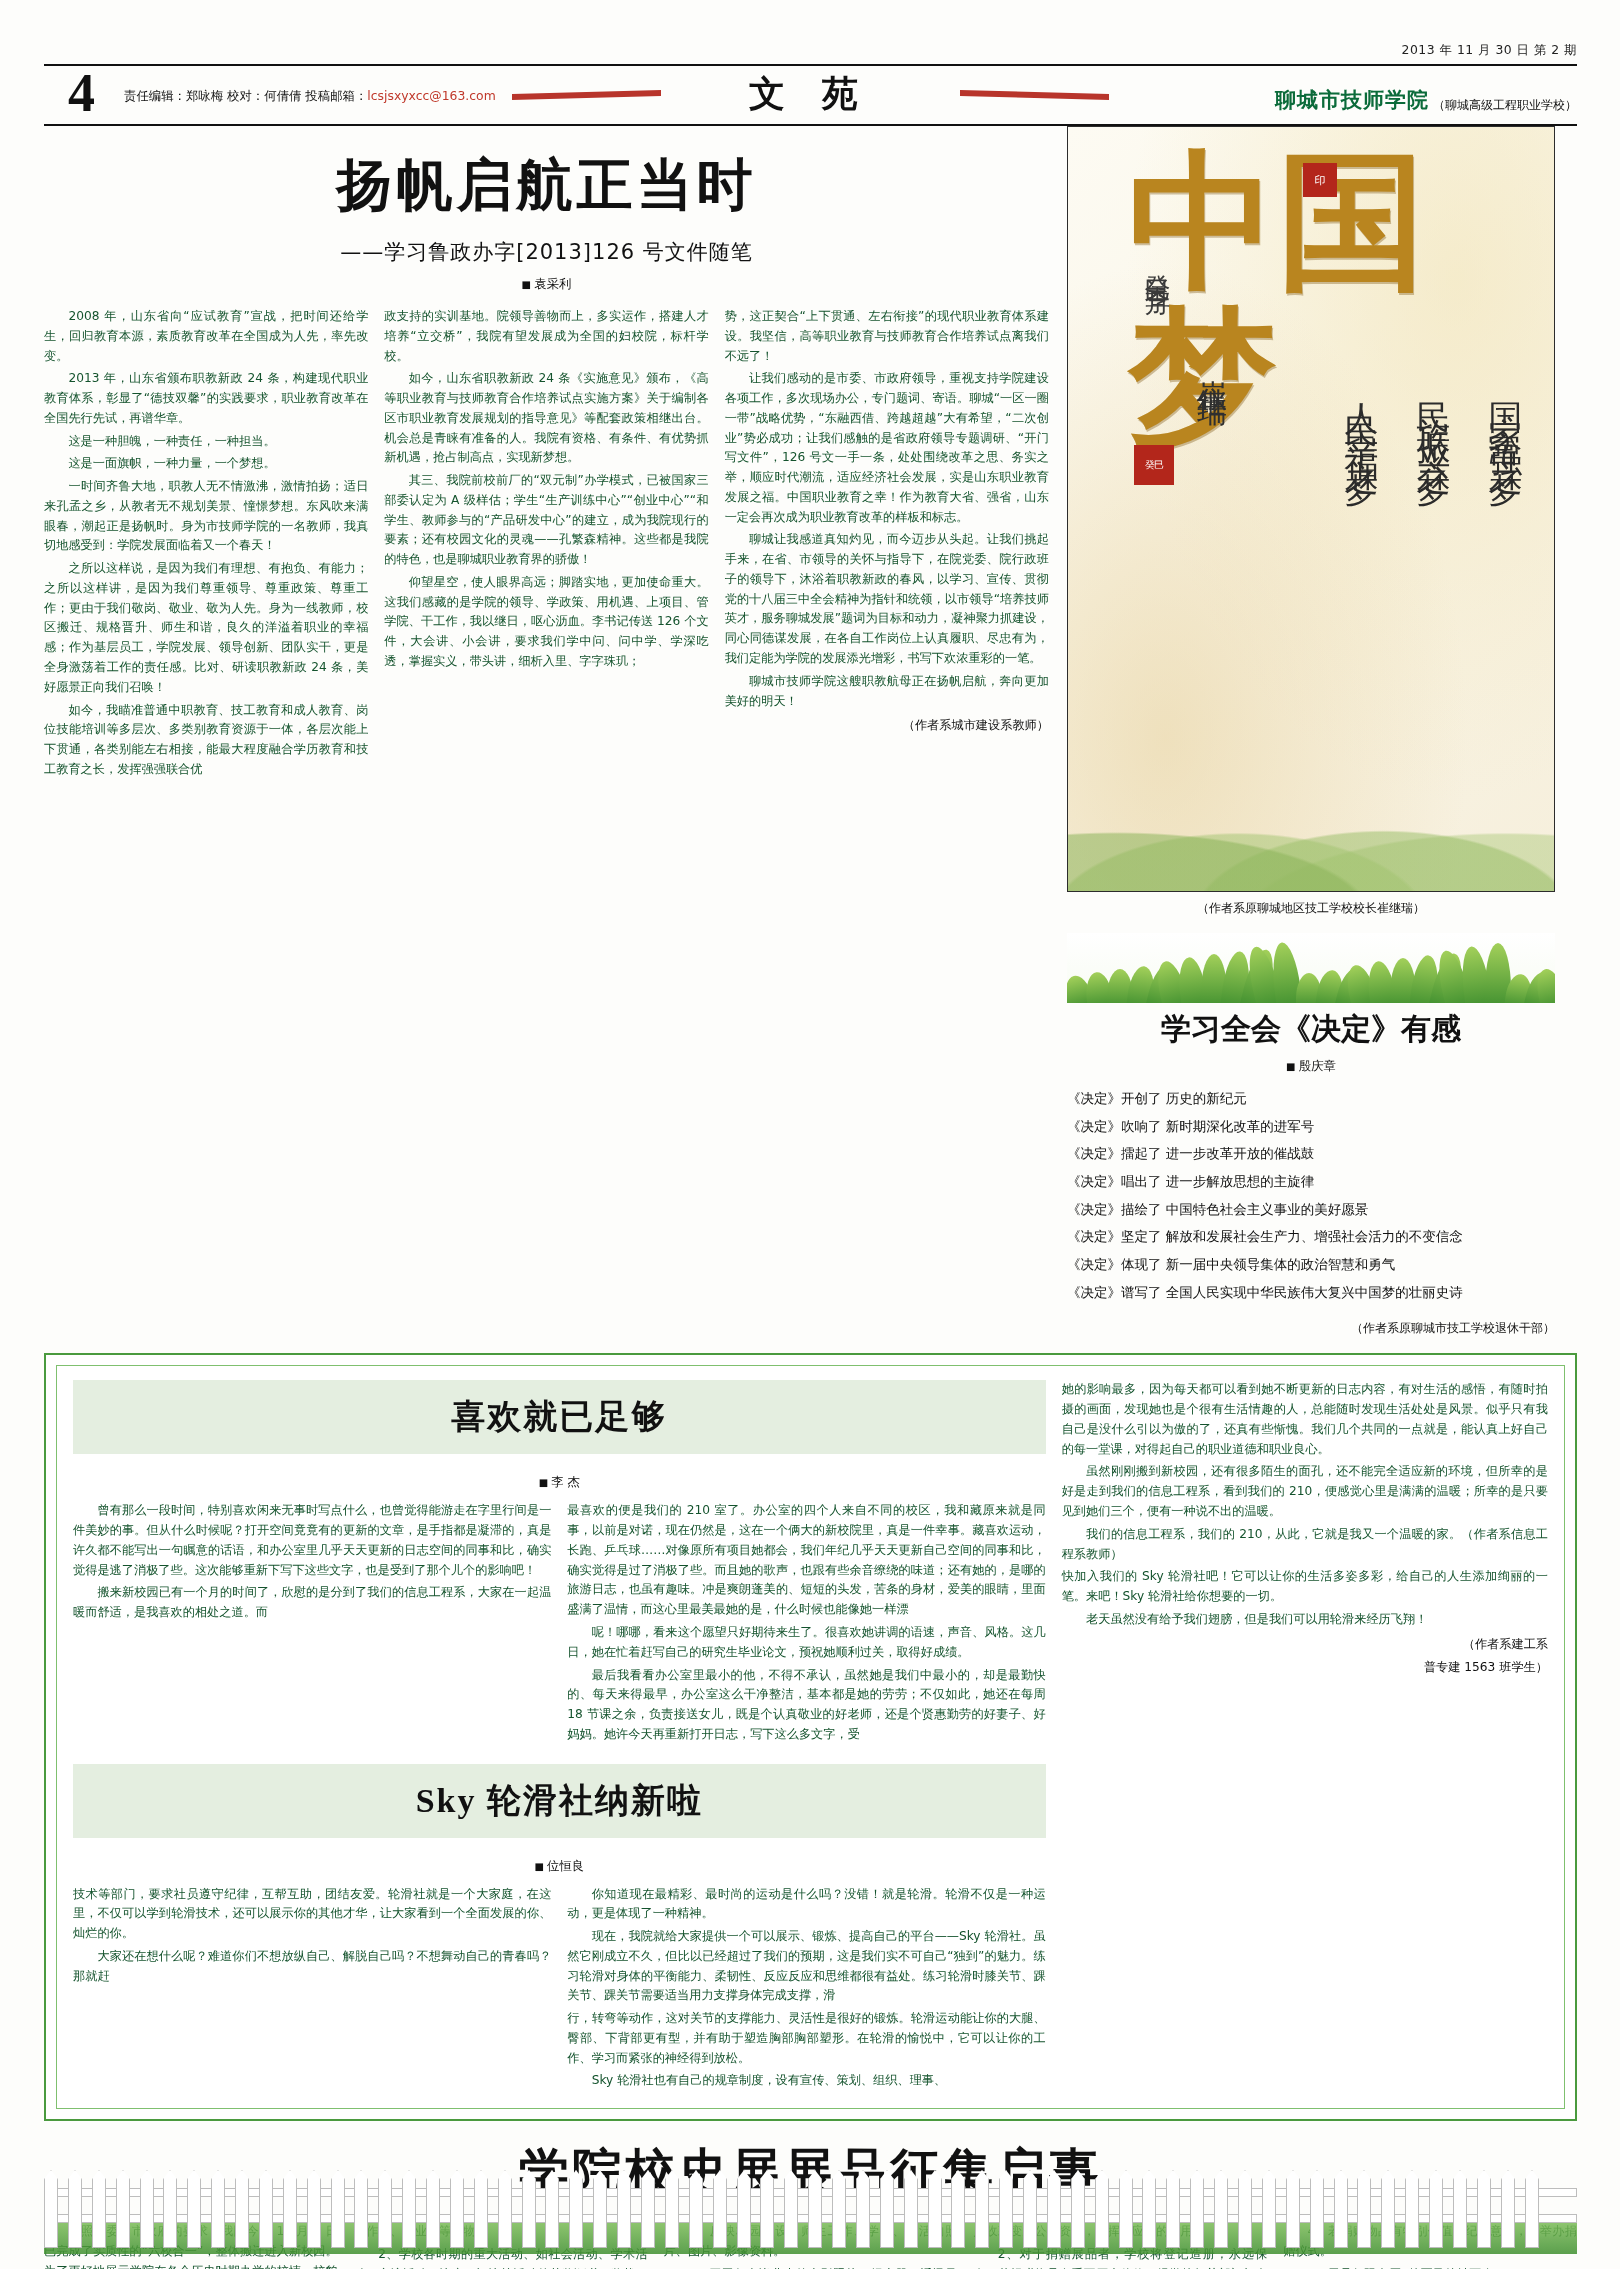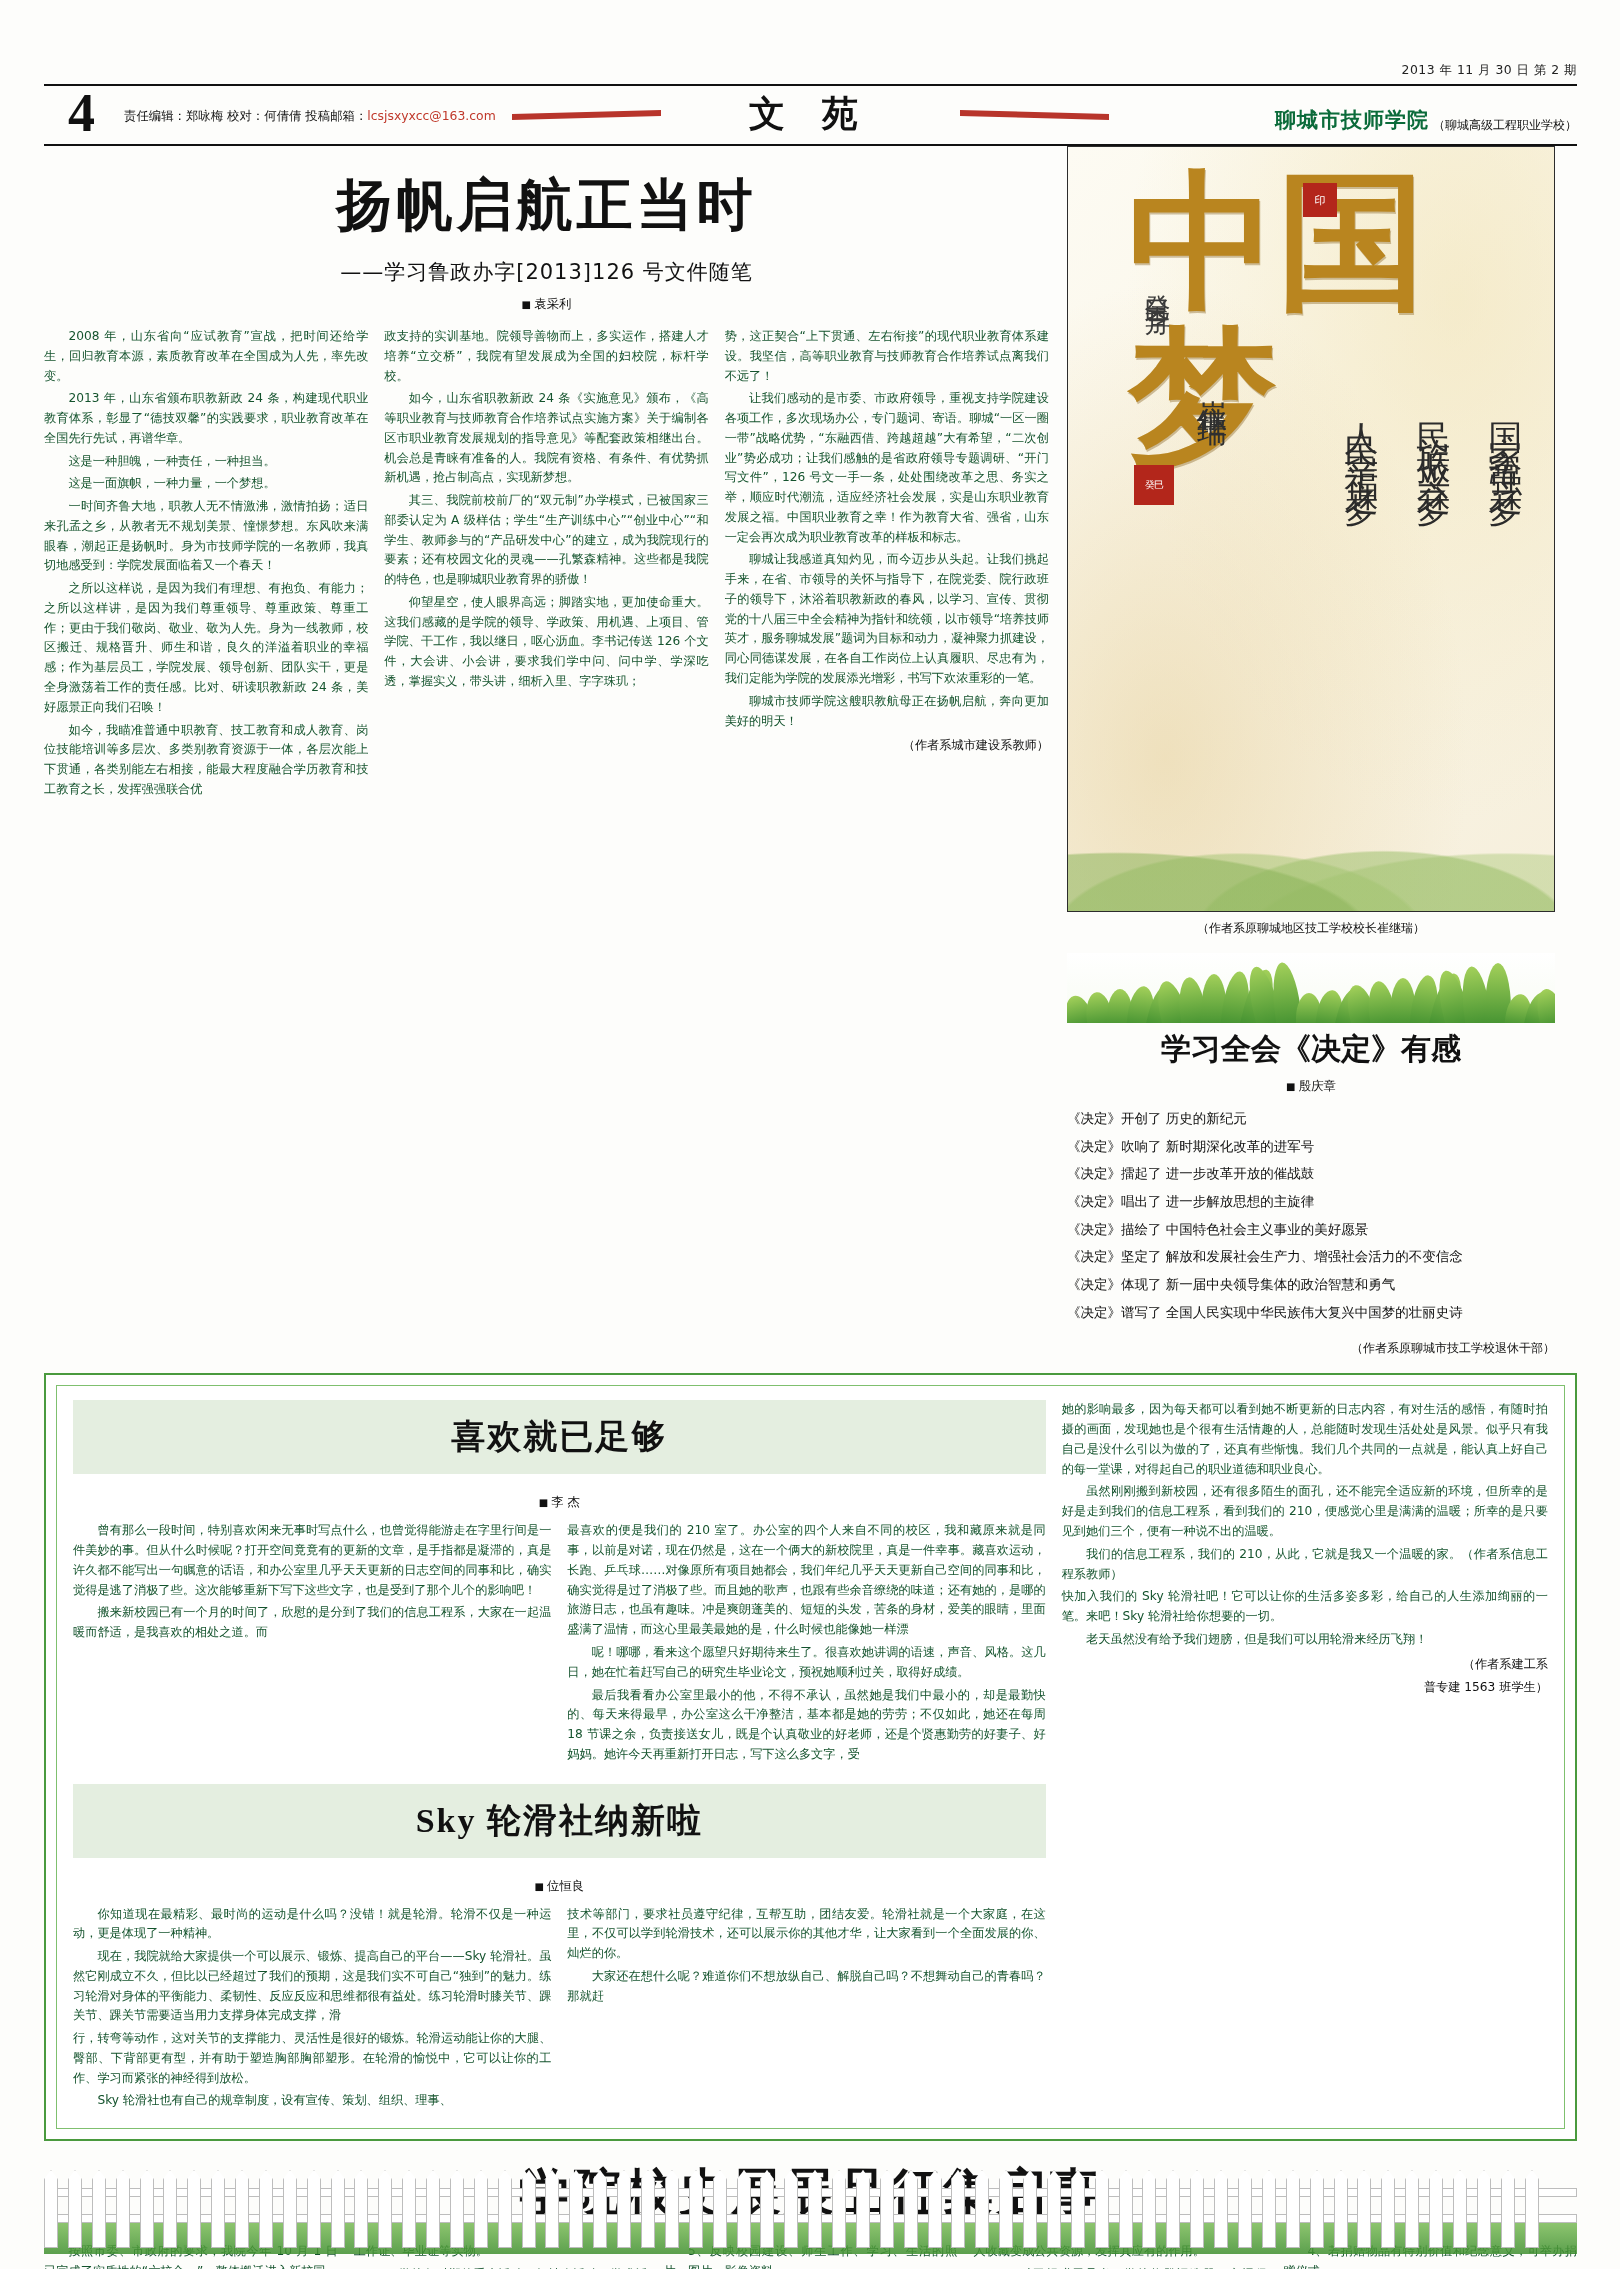--- a/index.html
+++ b/index.html
@@ -5,21 +5,21 @@
   * { box-sizing: border-box; }
   html, body { margin:0; padding:0; }
   body {
     width:1621px; height:2270px;
     background:#fdfdfb;
     font-family:"DejaVu Sans","Liberation Sans",sans-serif;
     color:#111;
     position:relative;
     overflow:hidden;
   }
-  .page { position:absolute; inset:0; padding:60px 44px;border-radius:9px; }
+  .page { position:absolute; inset:0; padding:40px 44px;border-radius:9px; }
 
   
   .masthead { position:relative; height:86px; }
   .issue-line {
     position:absolute; right:0; top:2px;
     font-size:12.4px; letter-spacing:0.5px; color:#222;
   }
   .rule-top { position:absolute; left:0; right:0; top:24px; height:2px; background:#111; }
   .pagenum {
     position:absolute; left:24px; top:26px;
@@ -329,28 +329,28 @@
               <p class="tx noind">最喜欢的便是我们的 210 室了。办公室的四个人来自不同的校区，我和藏原来就是同事，以前是对诺，现在仍然是，这在一个俩大的新校院里，真是一件幸事。藏喜欢运动，长跑、乒乓球……对像原所有项目她都会，我们年纪几乎天天更新自己空间的同事和比，确实觉得是过了消极了些。而且她的歌声，也跟有些余音缭绕的味道；还有她的，是哪的旅游日志，也虽有趣味。冲是爽朗蓬美的、短短的头发，苦条的身材，爱美的眼睛，里面盛满了温情，而这心里最美最她的是，什么时候也能像她一样漂</p>
               <p class="tx">呢！哪哪，看来这个愿望只好期待来生了。很喜欢她讲调的语速，声音、风格。这几日，她在忙着赶写自己的研究生毕业论文，预祝她顺利过关，取得好成绩。</p>
               <p class="tx">最后我看看办公室里最小的他，不得不承认，虽然她是我们中最小的，却是最勤快的、每天来得最早，办公室这么干净整洁，基本都是她的劳劳；不仅如此，她还在每周 18 节课之余，负责接送女儿，既是个认真敬业的好老师，还是个贤惠勤劳的好妻子、好妈妈。她许今天再重新打开日志，写下这么多文字，受</p>
             </div>
           </div>
 
           <div class="gb-title" style="margin-top:16px">Sky 轮滑社纳新啦</div>
           <div class="gb-by">位恒良</div>
           <div class="gb-cols">
             <div class="gb-col">
+              <p class="tx noind">技术等部门，要求社员遵守纪律，互帮互助，团结友爱。轮滑社就是一个大家庭，在这里，不仅可以学到轮滑技术，还可以展示你的其他才华，让大家看到一个全面发展的你、灿烂的你。</p>
+              <p class="tx">大家还在想什么呢？难道你们不想放纵自己、解脱自己吗？不想舞动自己的青春吗？那就赶</p>
+            </div>
+            <div class="gb-col">
               <p class="tx">你知道现在最精彩、最时尚的运动是什么吗？没错！就是轮滑。轮滑不仅是一种运动，更是体现了一种精神。</p>
               <p class="tx">现在，我院就给大家提供一个可以展示、锻炼、提高自己的平台——Sky 轮滑社。虽然它刚成立不久，但比以已经超过了我们的预期，这是我们实不可自己“独到”的魅力。练习轮滑对身体的平衡能力、柔韧性、反应反应和思维都很有益处。练习轮滑时膝关节、踝关节、踝关节需要适当用力支撑身体完成支撑，滑</p>
               <p class="tx noind">行，转弯等动作，这对关节的支撑能力、灵活性是很好的锻炼。轮滑运动能让你的大腿、臀部、下背部更有型，并有助于塑造胸部胸部塑形。在轮滑的愉悦中，它可以让你的工作、学习而紧张的神经得到放松。</p>
               <p class="tx">Sky 轮滑社也有自己的规章制度，设有宣传、策划、组织、理事、</p>
-            </div>
-            <div class="gb-col">
-              <p class="tx noind">技术等部门，要求社员遵守纪律，互帮互助，团结友爱。轮滑社就是一个大家庭，在这里，不仅可以学到轮滑技术，还可以展示你的其他才华，让大家看到一个全面发展的你、灿烂的你。</p>
-              <p class="tx">大家还在想什么呢？难道你们不想放纵自己、解脱自己吗？不想舞动自己的青春吗？那就赶</p>
             </div>
           </div>
         </div>
 
         <div class="gb-col">
           <p class="tx noind">她的影响最多，因为每天都可以看到她不断更新的日志内容，有对生活的感悟，有随时拍摄的画面，发现她也是个很有生活情趣的人，总能随时发现生活处处是风景。似乎只有我自己是没什么引以为傲的了，还真有些惭愧。我们几个共同的一点就是，能认真上好自己的每一堂课，对得起自己的职业道德和职业良心。</p>
           <p class="tx">虽然刚刚搬到新校园，还有很多陌生的面孔，还不能完全适应新的环境，但所幸的是好是走到我们的信息工程系，看到我们的 210，便感觉心里是满满的温暖；所幸的是只要见到她们三个，便有一种说不出的温暖。</p>
           <p class="tx">我们的信息工程系，我们的 210，从此，它就是我又一个温暖的家。（作者系信息工程系教师）</p>
           <p class="tx noind">快加入我们的 Sky 轮滑社吧！它可以让你的生活多姿多彩，给自己的人生添加绚丽的一笔。来吧！Sky 轮滑社给你想要的一切。</p>
           <p class="tx">老天虽然没有给予我们翅膀，但是我们可以用轮滑来经历飞翔！</p>

